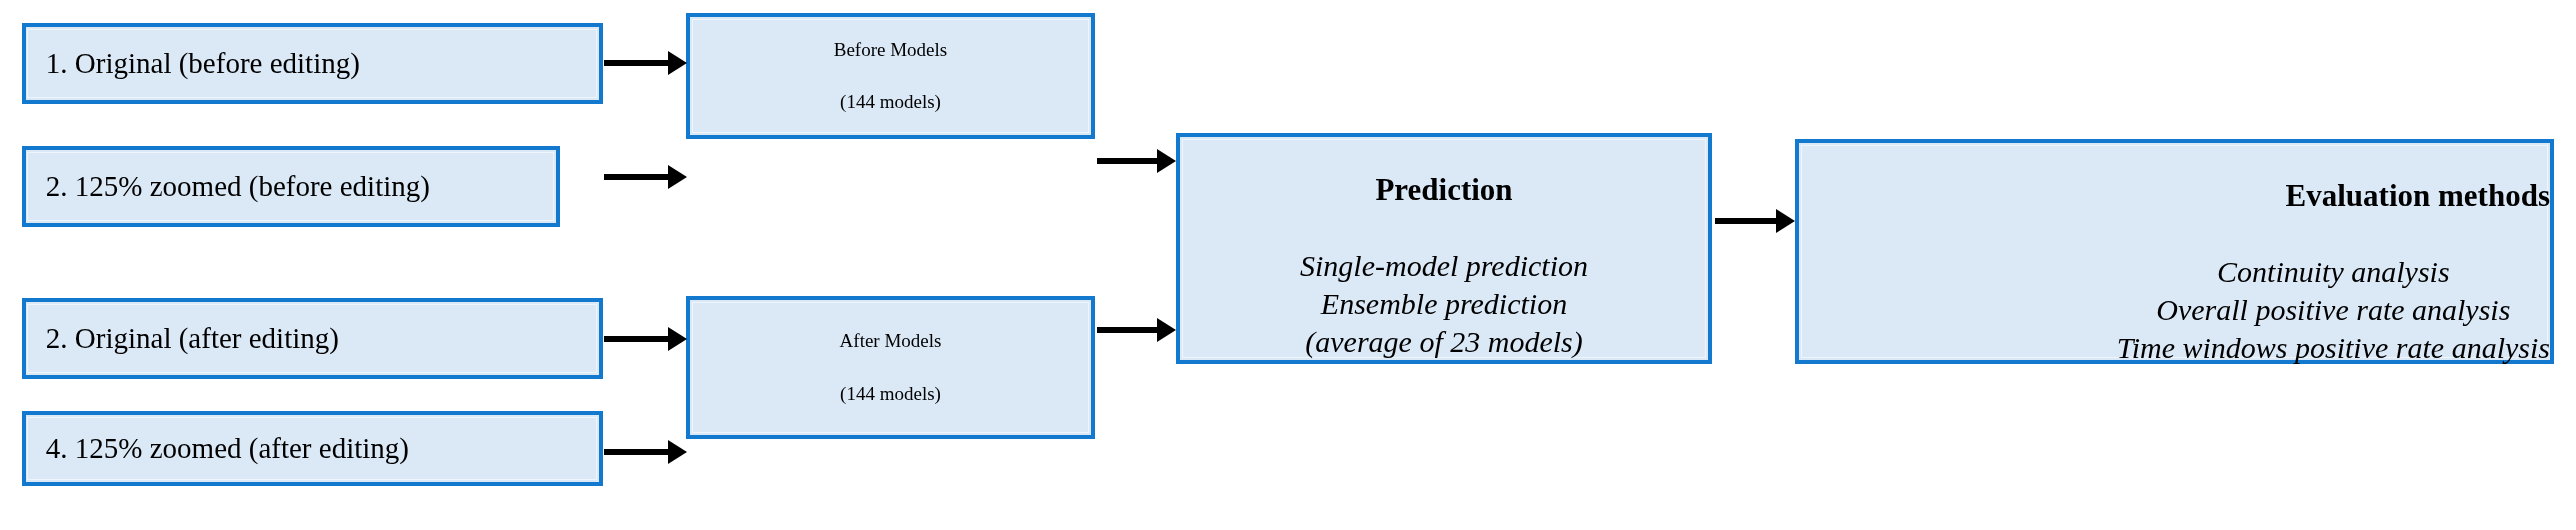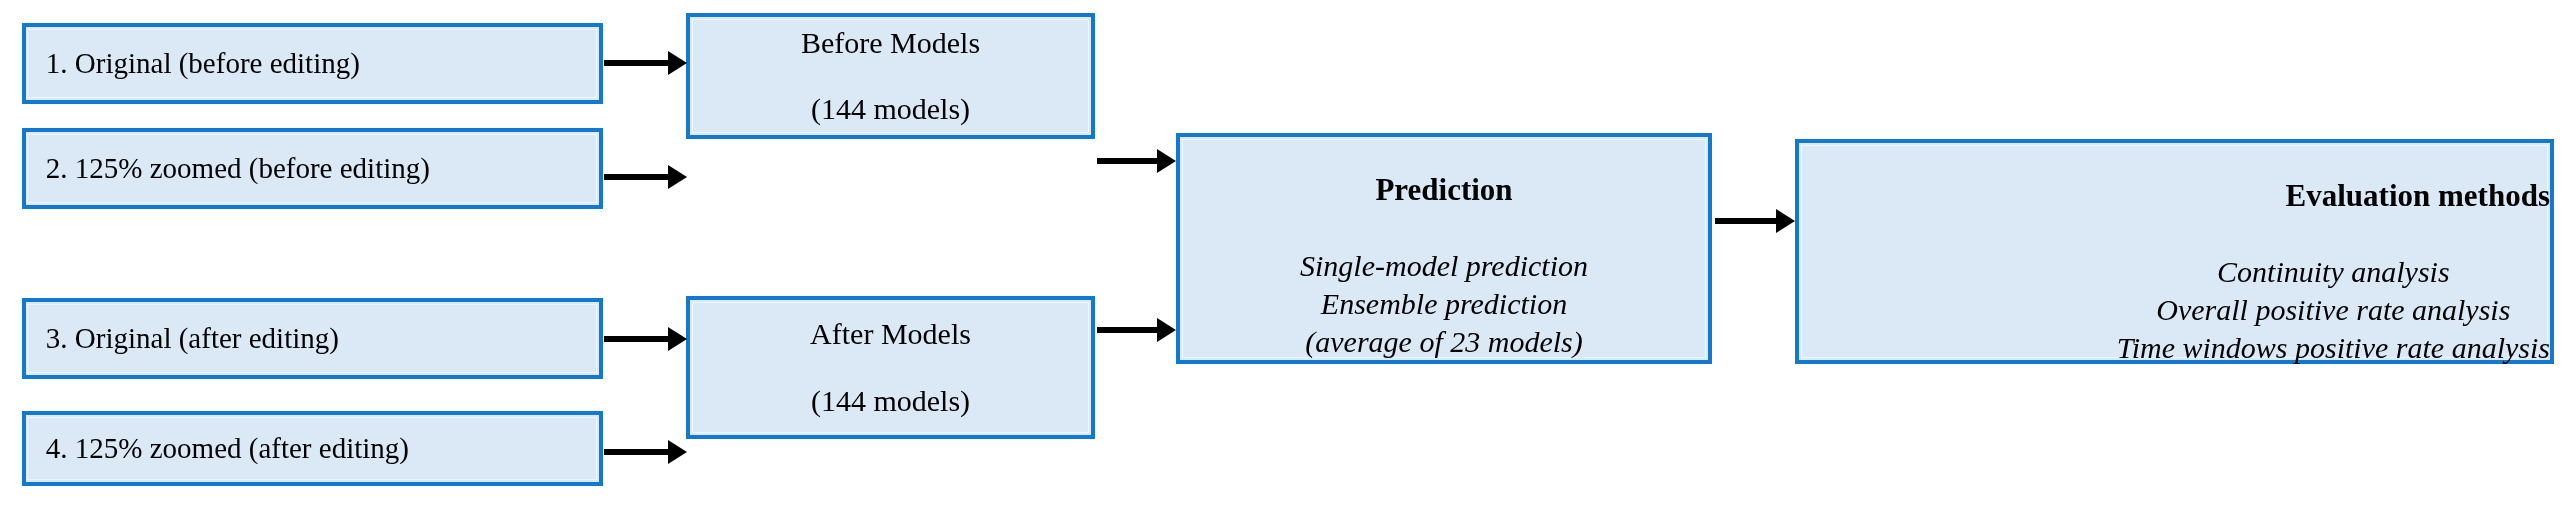--- a/index.html
+++ b/index.html
@@ -41,21 +41,21 @@
     padding-left: 20.3px;
     text-align: left;
     font-size: 29px;
   }
   .input-node .label {
     position: relative;
     z-index: 2;
     white-space: nowrap;
   }
   
-  .model-node { font-size: 30px; gap: 28px; }
+  .model-node { font-size: 19px; gap: 28px; }
   .model-node .line { position: relative; z-index: 2; white-space: nowrap; }
 
   
   .stage-node {
     justify-content: flex-start;
     padding-top: 33px;
     font-size: 30px;
     margin-top: 28px;
   }
   .stage-node .title {
@@ -67,21 +67,21 @@
   }
   .stage-node .body {
     position: relative;
     z-index: 2;
     margin-top: 37px;
   }
   .stage-node .body .line { white-space: nowrap; font-style: italic; }
 
   
   #box-original-before   { left: 21.5px;   top: 23px;  width: 581px;  height: 81px; }
-  #box-zoomed-before     { left: 21.5px;   top: 128px; width: 581px;  height: 81px; }
+  #box-zoomed-before     { left: 21.5px;   top: 146px; width: 538px;  height: 81px; }
   #box-original-after    { left: 21.5px;   top: 298px; width: 581px;  height: 81px; }
   #box-zoomed-after      { left: 21.5px;   top: 411px; width: 581px;  height: 75px; }
   #box-before-models     { left: 686px; top: 13px;  width: 409px;  height: 126px; }
   #box-after-models      { left: 686px; top: 296px; width: 409px;  height: 143px; }
   #box-prediction        { left: 1176px; top: 105px; width: 536px;  height: 231px; }
   #box-evaluation        { left: 1795px; top: 111px; width: 759px; height: 225px; align-items: flex-end; }
 
   
   .arrow {
     position: absolute;
@@ -117,21 +117,21 @@
     <span class="label">1. Original (before editing)</span>
   </div>
 
   <div class="node input-node" id="box-zoomed-before">
     <span class="inner-rule"></span>
     <span class="label">2. 125% zoomed (before editing)</span>
   </div>
 
   <div class="node input-node" id="box-original-after">
     <span class="inner-rule"></span>
-    <span class="label">3. Original (after editing)</span>
+    <span class="label">2. Original (after editing)</span>
   </div>
 
   <div class="node input-node" id="box-zoomed-after">
     <span class="inner-rule"></span>
     <span class="label">4. 125% zoomed (after editing)</span>
   </div>
 
   <div class="node model-node" id="box-before-models">
     <span class="inner-rule"></span>
     <span class="line">Before Models</span>

